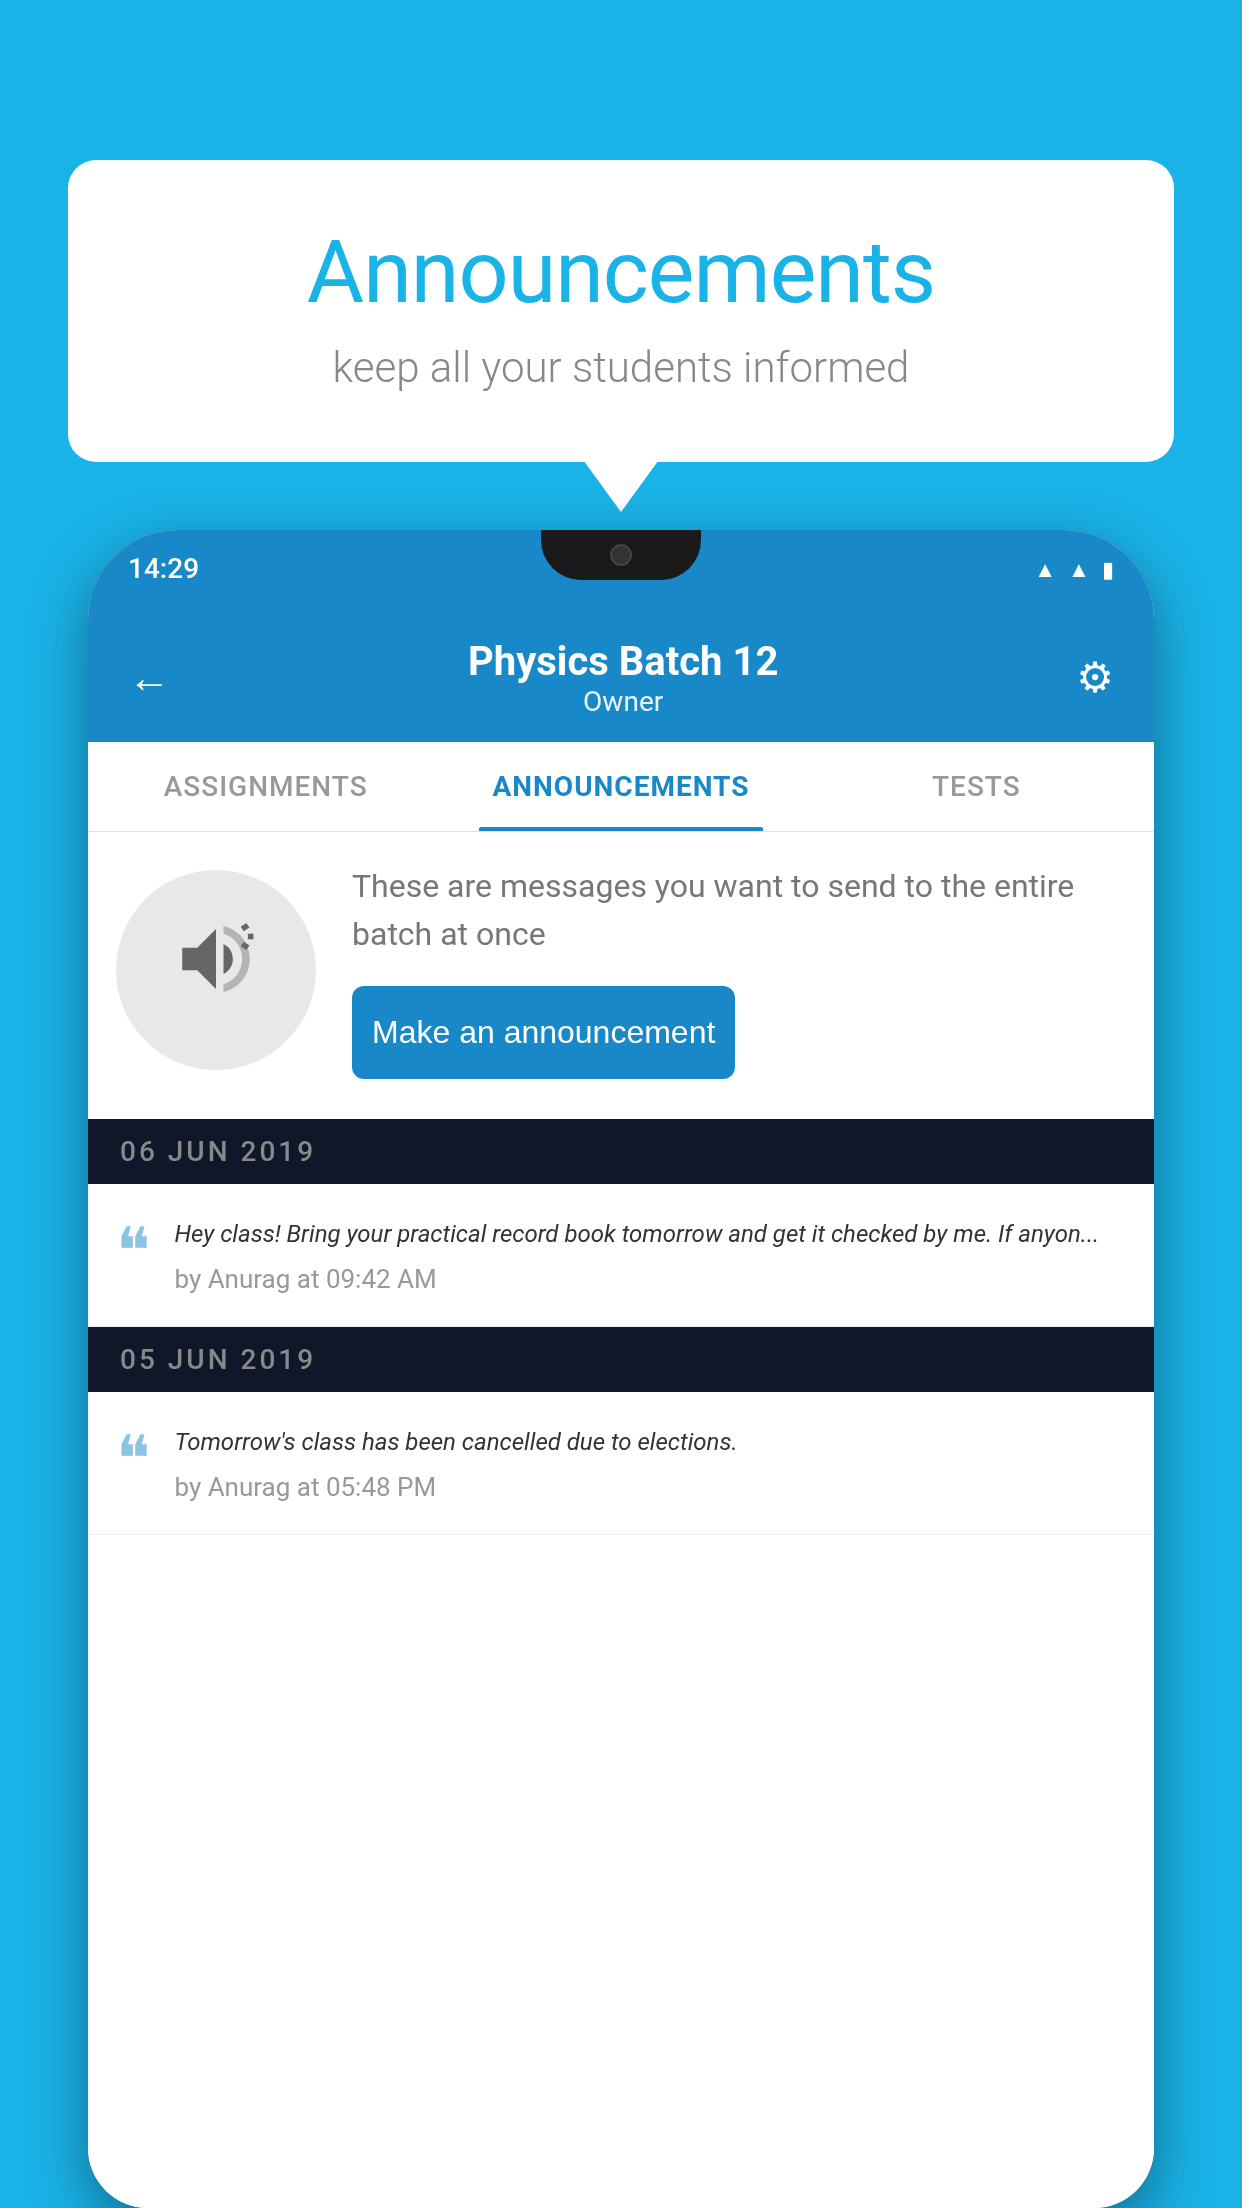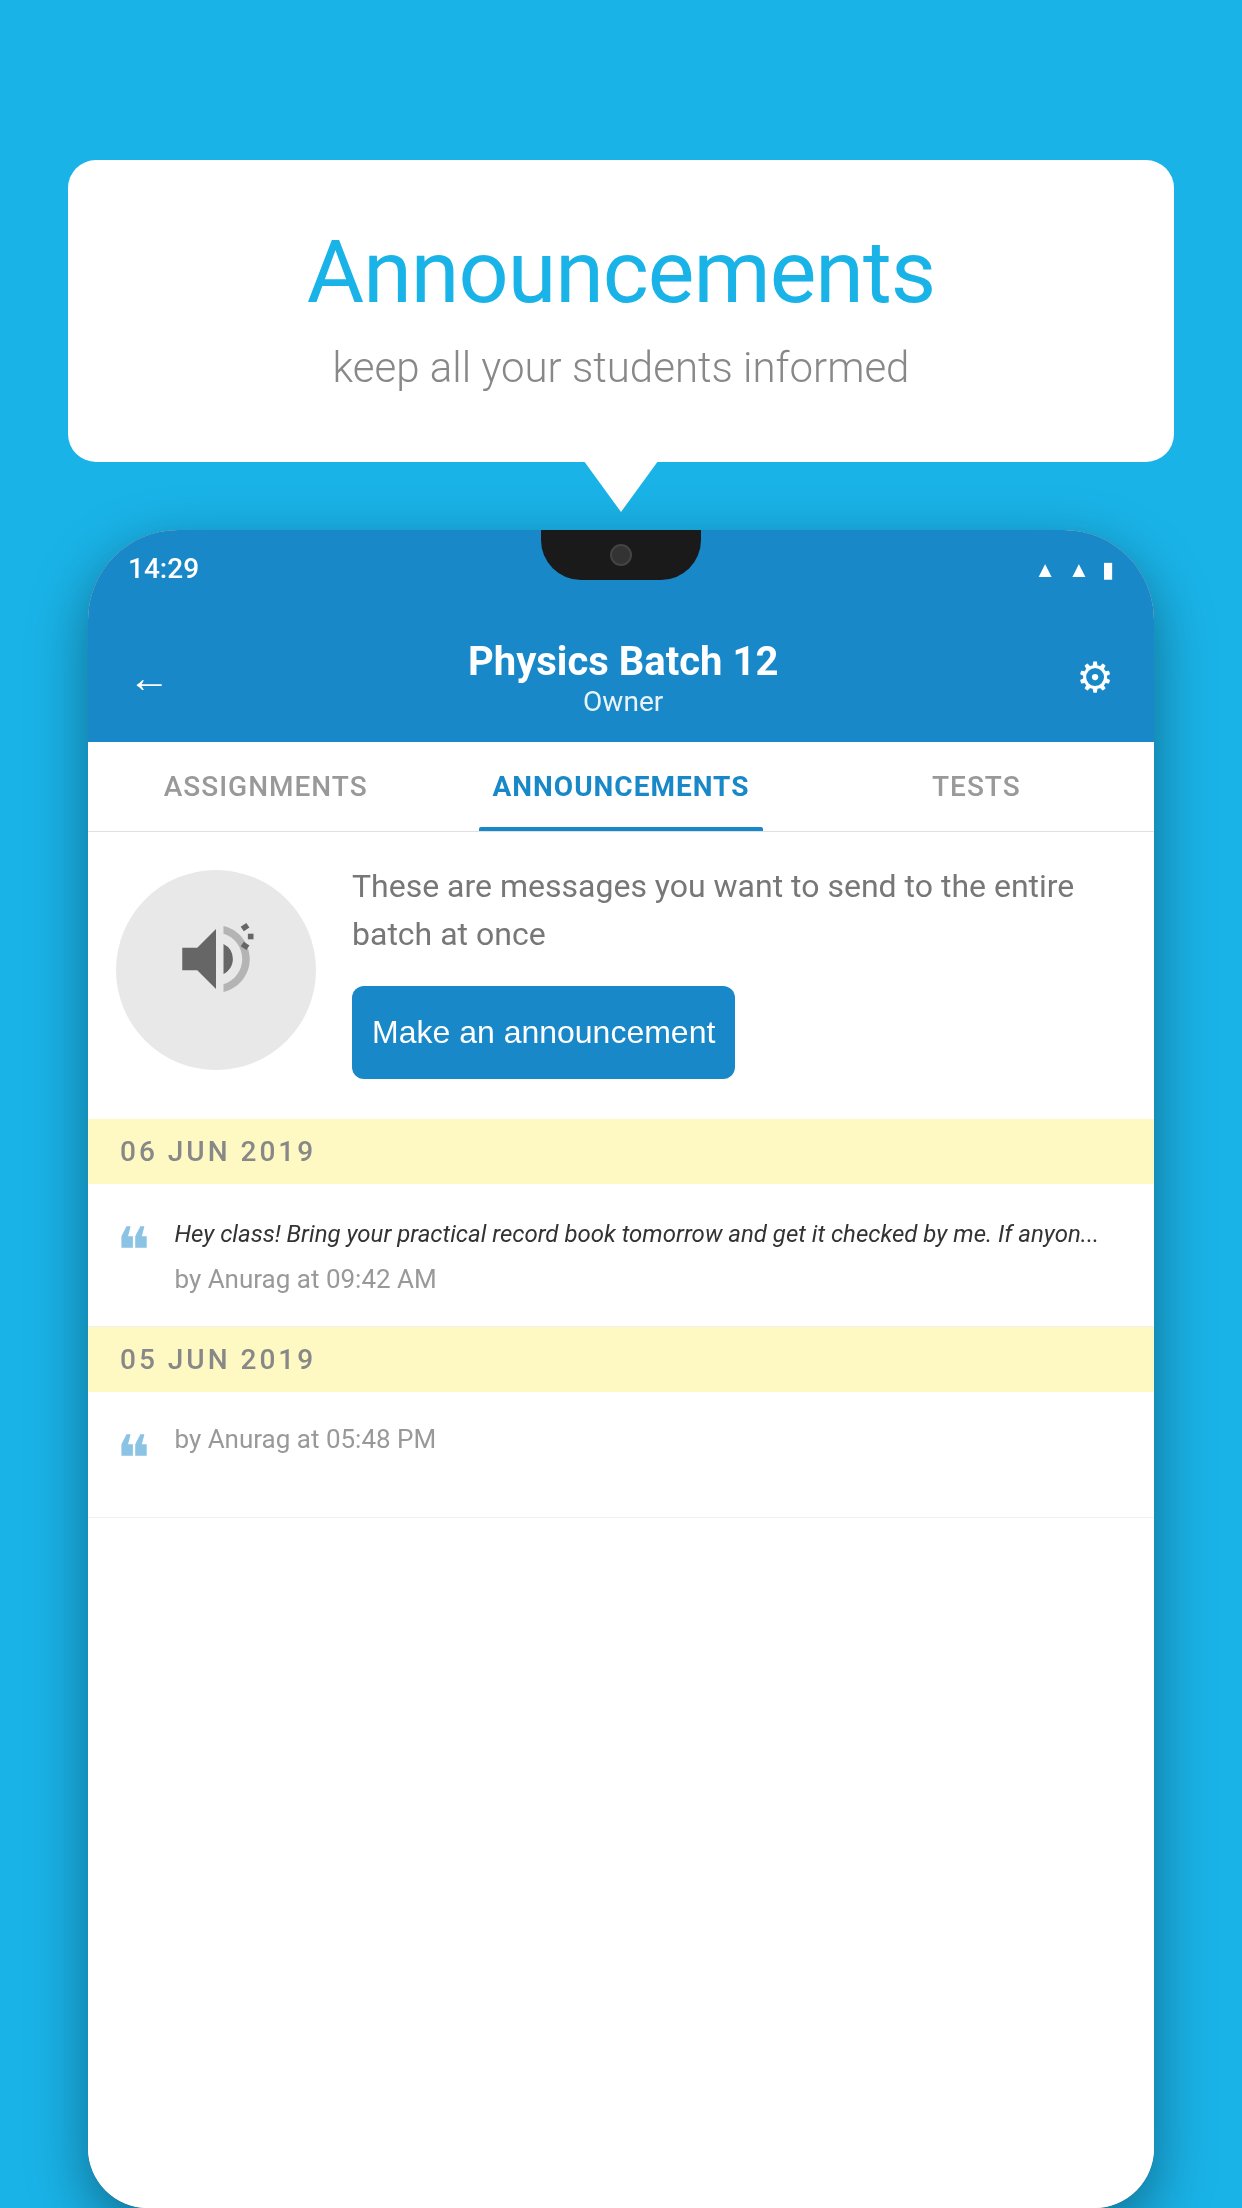--- a/index.html
+++ b/index.html
@@ -267,21 +267,21 @@
       border-radius: 12px;
       padding: 28px 20px;
       font-size: 32px;
       font-weight: 500;
       cursor: pointer;
       white-space: nowrap;
     }
 
     
     .date-separator {
-      background: #fef9c3;
+      background: #0f172a;
       padding: 16px 32px;
       display: flex;
       align-items: center;
       gap: 16px;
     }
 
     .date-label {
       color: #888;
       font-size: 28px;
       font-weight: 500;
@@ -412,19 +412,20 @@
         </div>
       </div>
 
       <div class="date-separator">
         <span class="date-label">05  JUN  2019</span>
       </div>
 
       <div class="announcement-item">
         <div class="quote-mark">❝</div>
         <div class="announcement-content">
+          <div class="announcement-message">Tomorrow's class has been cancelled due to elections.</div>
           <div class="announcement-author">by Anurag at 05:48 PM</div>
         </div>
       </div>
 
     </div>
   </div>
 </div>
 
 </body></html>

